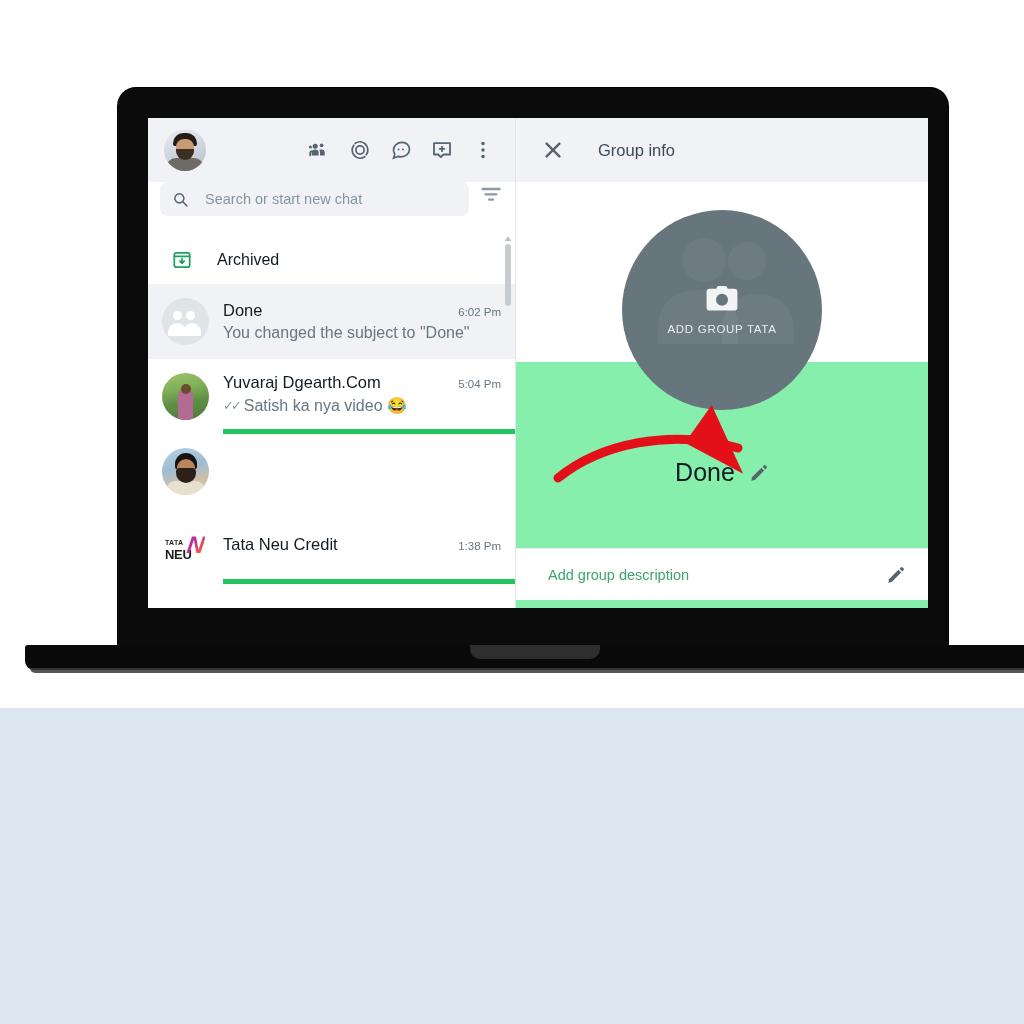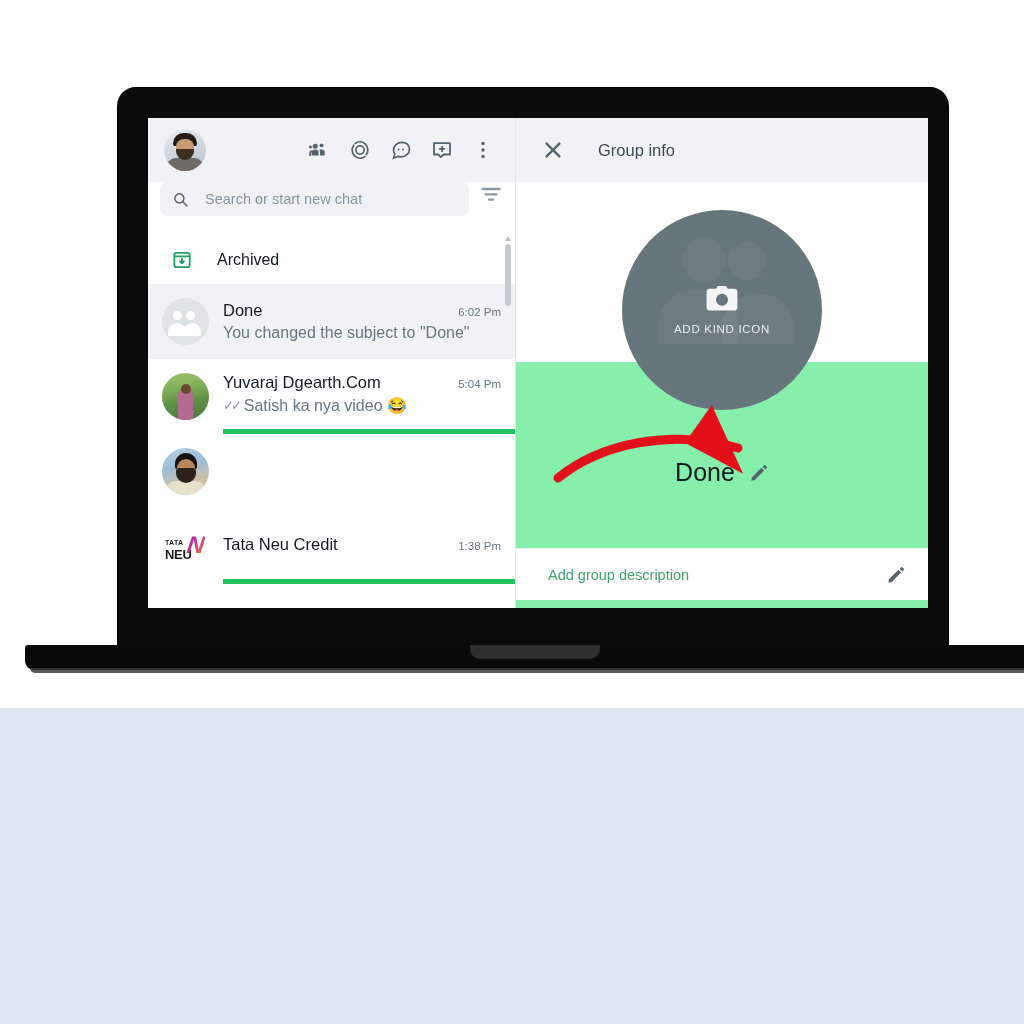--- a/index.html
+++ b/index.html
@@ -333,21 +333,21 @@
     <div id="group-block">
       <div id="group-photo">
         <div id="gp-h1"></div>
         <div id="gp-h2"></div>
         <div id="gp-b1"></div>
         <div id="gp-b2"></div>
         <svg id="camera-icon" viewBox="0 0 24 20" fill="currentColor">
           <path d="M9 1.4 7.8 3.4H3.2A2.2 2.2 0 0 0 1 5.6v11.2a2.2 2.2 0 0 0 2.2 2.2h17.6a2.2 2.2 0 0 0 2.2-2.2V5.6a2.2 2.2 0 0 0-2.2-2.2h-4.6L15 1.4z"></path>
           <circle cx="12" cy="11.3" r="4.3" fill="#67757c"></circle>
         </svg>
-        <div id="add-group-icon-label">ADD KIND ICON</div>
+        <div id="add-group-icon-label">ADD GROUP TATA</div>
       </div>
     </div>
 
     <div id="title-row">
       <div id="group-name">Done</div>
       <svg id="edit-name-icon" viewBox="0 0 24 24" fill="currentColor">
         <path d="M3.6 17.1 14.9 5.8l3.3 3.3L6.9 20.4l-4.1.8z"></path>
         <path d="M16.3 4.4 19.6 7.7l1.4-1.4a1.6 1.6 0 0 0 0-2.3l-1-1a1.6 1.6 0 0 0-2.3 0z"></path>
       </svg>
     </div>

